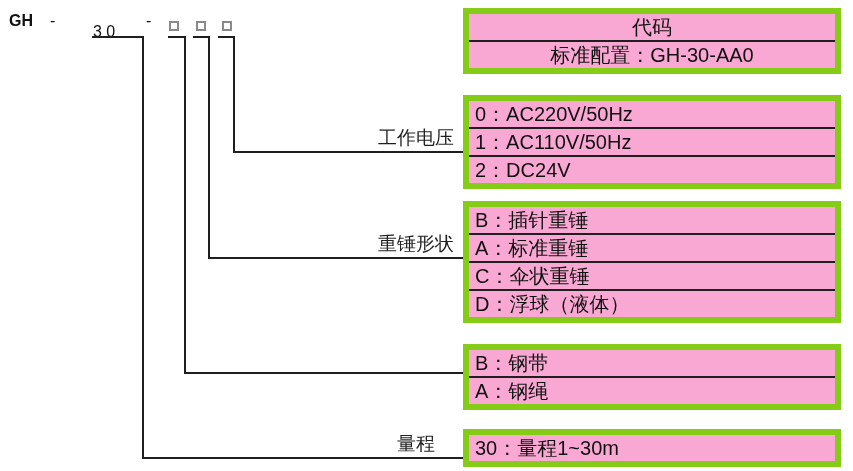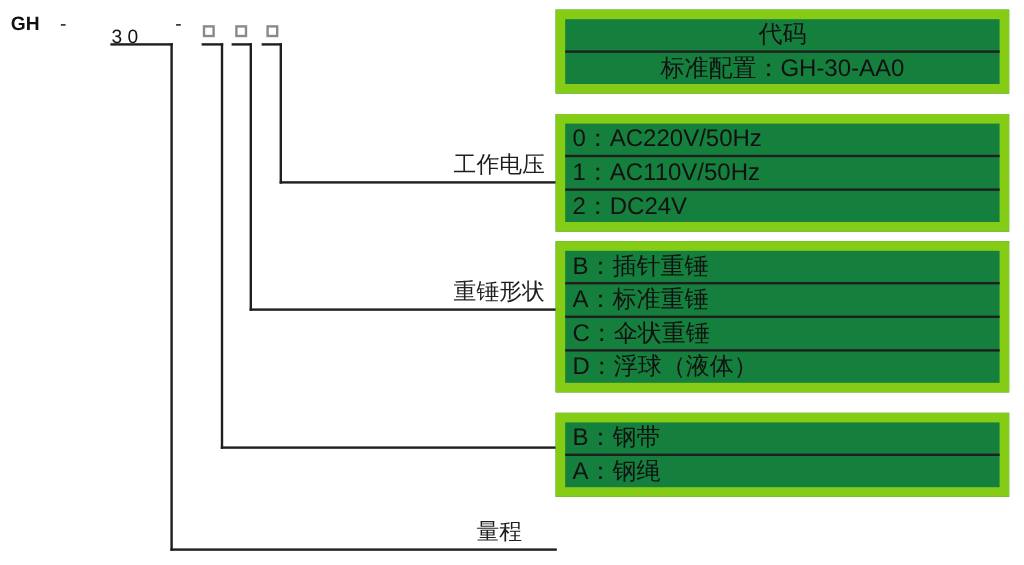--- a/index.html
+++ b/index.html
@@ -13,21 +13,21 @@
   .bold{font-weight:bold;}
   .ph{
     position:absolute;top:21px;width:10px;height:10px;
     border:2px solid #8a8a8a;box-sizing:border-box;background:#ffffff;
   }
   
   .ln{position:absolute;background:#1f1f1f;}
   
   .tbl{
     position:absolute;left:463px;width:378px;box-sizing:border-box;
-    border:8px solid #84cc16;background:#15803d;
+    border:6px solid #84cc16;background:#f9a8d4;
   }
   .row{
     height:26px;line-height:26px;font-size:20px;
     padding-left:6px;white-space:nowrap;overflow:hidden;
   }
   .row + .row{border-top:2px solid #1f1f1f;}
   .row.center{text-align:center;padding-left:0;}
   
   .lbl{
     position:absolute;left:374px;width:84px;height:26px;line-height:26px;
@@ -82,14 +82,17 @@
     <div class="row">C：伞状重锤</div>
     <div class="row">D：浮球（液体）</div>
   </div>
 
   <div class="tbl" style="top:344px;">
     <div class="row">B：钢带</div>
     <div class="row">A：钢绳</div>
   </div>
 
   <div class="lbl" style="top:431px;">量程</div>
+  <div class="tbl" style="top:429px;">
+    <div class="row">30：量程1~30m</div>
+  </div>
 
 </div>
 
 </body></html>

